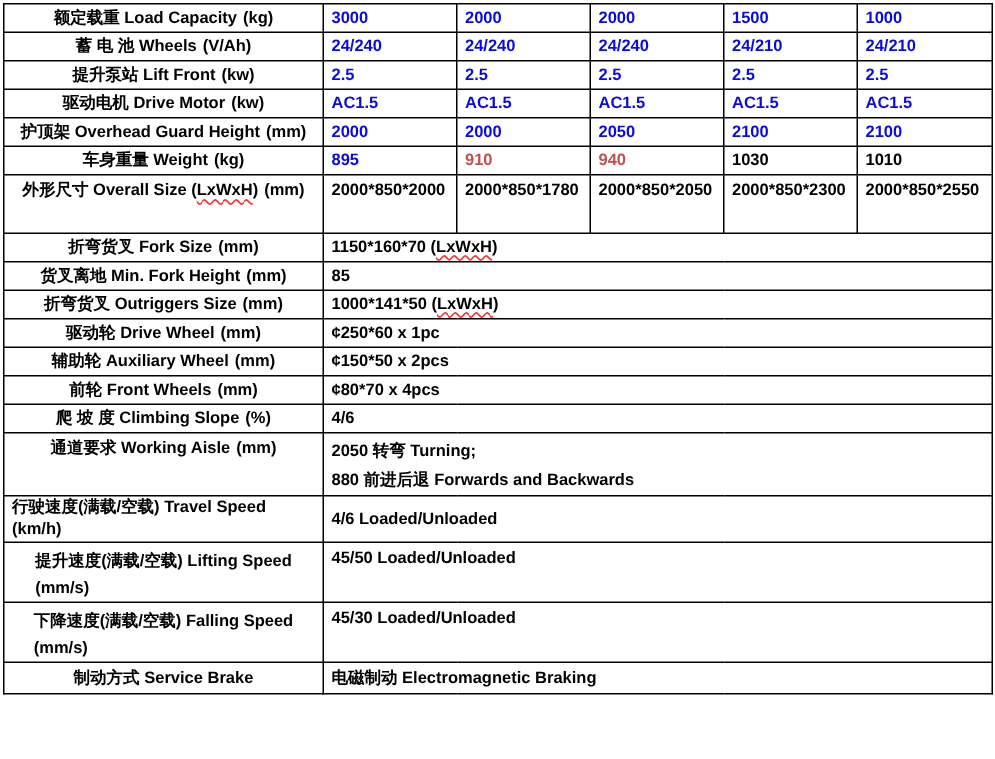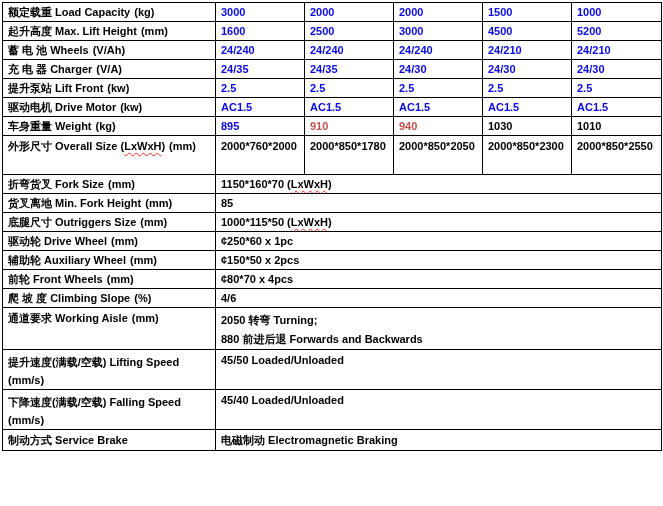--- a/index.html
+++ b/index.html
@@ -32,21 +32,21 @@
     vertical-align: middle;
   }
   tr.reg td { height: 18px; }
   tr.tall td { vertical-align: top; padding-top: 3px; }
   tr.r-overall td { height: 35px; margin-top: 44px; }
   tr.r-aisle   td { height: 36px; }
   tr.r-2line   td { height: 33px; }
   tr.r-brake   td { height: 20px; }
   .lbl {
     display: flex;
-    justify-content: flex-start;
+    justify-content: center;
     align-items: flex-start;
   }
   .t   { white-space: pre-line; }
   .u   { white-space: nowrap; padding-left: 4px; }
   td.val { white-space: pre-line; }
   .c-blue { color: var(--blue, #0000e6); }
   .c-red  { color: var(--red, #c0504d); margin-left: 21px; }
   .misspell {
     text-decoration: underline;
     text-decoration-style: wavy;
@@ -77,61 +77,35 @@
               <span class="u">(kg)</span>
             </div>
           </td>
       <td class="val c-blue">3000</td>
       <td class="val c-blue">2000</td>
       <td class="val c-blue">2000</td>
       <td class="val c-blue">1500</td>
       <td class="val c-blue">1000</td>
     </tr>
 
-    <tr class="reg">
-      <td>
-            <div class="lbl">
-              <span class="t">起升高度 Max. Lift Height</span>
-              <span class="u">(mm)</span>
-            </div>
-          </td>
-      <td class="val c-blue">1600</td>
-      <td class="val c-blue">2500</td>
-      <td class="val c-blue">3000</td>
-      <td class="val c-blue">4500</td>
-      <td class="val c-blue">5200</td>
-    </tr>
 
     <tr class="reg">
       <td>
             <div class="lbl">
               <span class="t">蓄 电 池 Wheels</span>
               <span class="u">(V/Ah)</span>
             </div>
           </td>
       <td class="val c-blue">24/240</td>
       <td class="val c-blue">24/240</td>
       <td class="val c-blue">24/240</td>
       <td class="val c-blue">24/210</td>
       <td class="val c-blue">24/210</td>
     </tr>
 
-    <tr class="reg">
-      <td>
-            <div class="lbl">
-              <span class="t">充 电 器 Charger</span>
-              <span class="u">(V/A)</span>
-            </div>
-          </td>
-      <td class="val c-blue">24/35</td>
-      <td class="val c-blue">24/35</td>
-      <td class="val c-blue">24/30</td>
-      <td class="val c-blue">24/30</td>
-      <td class="val c-blue">24/30</td>
-    </tr>
 
     <tr class="reg">
       <td>
             <div class="lbl">
               <span class="t">提升泵站 Lift Front</span>
               <span class="u">(kw)</span>
             </div>
           </td>
       <td class="val c-blue">2.5</td>
       <td class="val c-blue">2.5</td>
@@ -147,20 +121,33 @@
               <span class="u">(kw)</span>
             </div>
           </td>
       <td class="val c-blue">AC1.5</td>
       <td class="val c-blue">AC1.5</td>
       <td class="val c-blue">AC1.5</td>
       <td class="val c-blue">AC1.5</td>
       <td class="val c-blue">AC1.5</td>
     </tr>
 
+    <tr class="reg">
+      <td>
+            <div class="lbl">
+              <span class="t">护顶架 Overhead Guard Height</span>
+              <span class="u">(mm)</span>
+            </div>
+          </td>
+      <td class="val c-blue">2000</td>
+      <td class="val c-blue">2000</td>
+      <td class="val c-blue">2050</td>
+      <td class="val c-blue">2100</td>
+      <td class="val c-blue">2100</td>
+    </tr>
 
     <tr class="reg">
       <td>
             <div class="lbl">
               <span class="t">车身重量 Weight</span>
               <span class="u">(kg)</span>
             </div>
           </td>
       <td class="val c-blue">895</td>
       <td class="val c-red">910</td>
@@ -169,21 +156,21 @@
       <td class="val">1010</td>
     </tr>
 
     <tr class="tall r-overall">
       <td>
         <div class="lbl">
           <span class="t"><span>外形尺寸 Overall Size (</span><span class="misspell">LxWxH</span><span>)</span></span>
           <span class="u">(mm)</span>
         </div>
       </td>
-      <td class="val">2000*760*2000</td>
+      <td class="val">2000*850*2000</td>
       <td class="val">2000*850*1780</td>
       <td class="val">2000*850*2050</td>
       <td class="val">2000*850*2300</td>
       <td class="val">2000*850*2550</td>
     </tr>
 
     <tr class="reg">
       <td>
             <div class="lbl">
               <span class="t">折弯货叉 Fork Size</span>
@@ -200,25 +187,25 @@
               <span class="t">货叉离地 Min. Fork Height</span>
               <span class="u">(mm)</span>
             </div>
           </td>
       <td class="val" colspan="5">85</td>
     </tr>
 
     <tr class="reg">
       <td>
             <div class="lbl">
-              <span class="t">底腿尺寸 Outriggers Size</span>
-              <span class="u">(mm)</span>
-            </div>
-          </td>
-      <td class="val" colspan="5"><span>1000*115*50 (</span><span class="misspell">LxWxH</span><span>)</span></td>
+              <span class="t">折弯货叉 Outriggers Size</span>
+              <span class="u">(mm)</span>
+            </div>
+          </td>
+      <td class="val" colspan="5"><span>1000*141*50 (</span><span class="misspell">LxWxH</span><span>)</span></td>
     </tr>
 
     <tr class="reg">
       <td>
             <div class="lbl">
               <span class="t">驱动轮 Drive Wheel</span>
               <span class="u">(mm)</span>
             </div>
           </td>
       <td class="val" colspan="5">¢250*60 x 1pc</td>
@@ -258,39 +245,47 @@
       <td>
             <div class="lbl">
               <span class="t">通道要求 Working Aisle</span>
               <span class="u">(mm)</span>
             </div>
           </td>
       <td class="val" colspan="5" style="line-height:19px">2050 转弯 Turning;
 880 前进后退 Forwards and Backwards</td>
     </tr>
 
+    <tr class="reg">
+      <td>
+            <div class="lbl">
+              <span class="t">行驶速度(满载/空载) Travel Speed (km/h)</span>
+            </div>
+          </td>
+      <td class="val" colspan="5">4/6 Loaded/Unloaded</td>
+    </tr>
 
     <tr class="tall r-2line">
       <td>
             <div class="lbl">
               <span class="t" style="line-height:18px">提升速度(满载/空载)  Lifting Speed
 (mm/s)</span>
             </div>
           </td>
       <td class="val" colspan="5">45/50 Loaded/Unloaded</td>
     </tr>
 
     <tr class="tall r-2line">
       <td>
             <div class="lbl">
               <span class="t" style="line-height:18px">下降速度(满载/空载) Falling Speed
 (mm/s)</span>
             </div>
           </td>
-      <td class="val" colspan="5">45/40 Loaded/Unloaded</td>
+      <td class="val" colspan="5">45/30 Loaded/Unloaded</td>
     </tr>
 
     <tr class="reg r-brake">
       <td>
             <div class="lbl">
               <span class="t">制动方式 Service Brake</span>
             </div>
           </td>
       <td class="val" colspan="5">电磁制动 Electromagnetic Braking</td>
     </tr>

